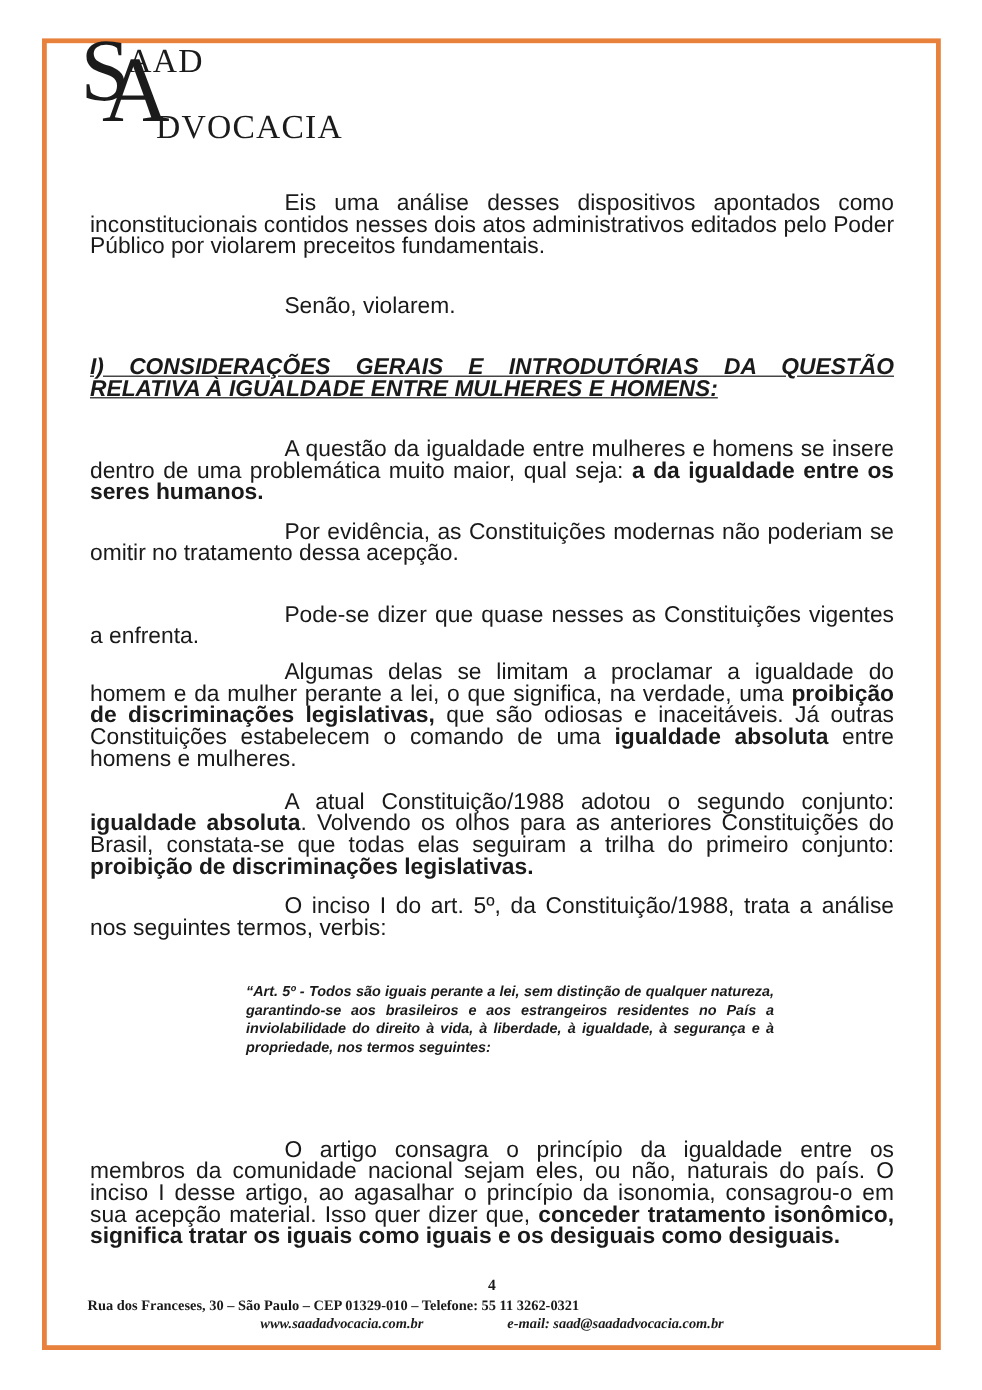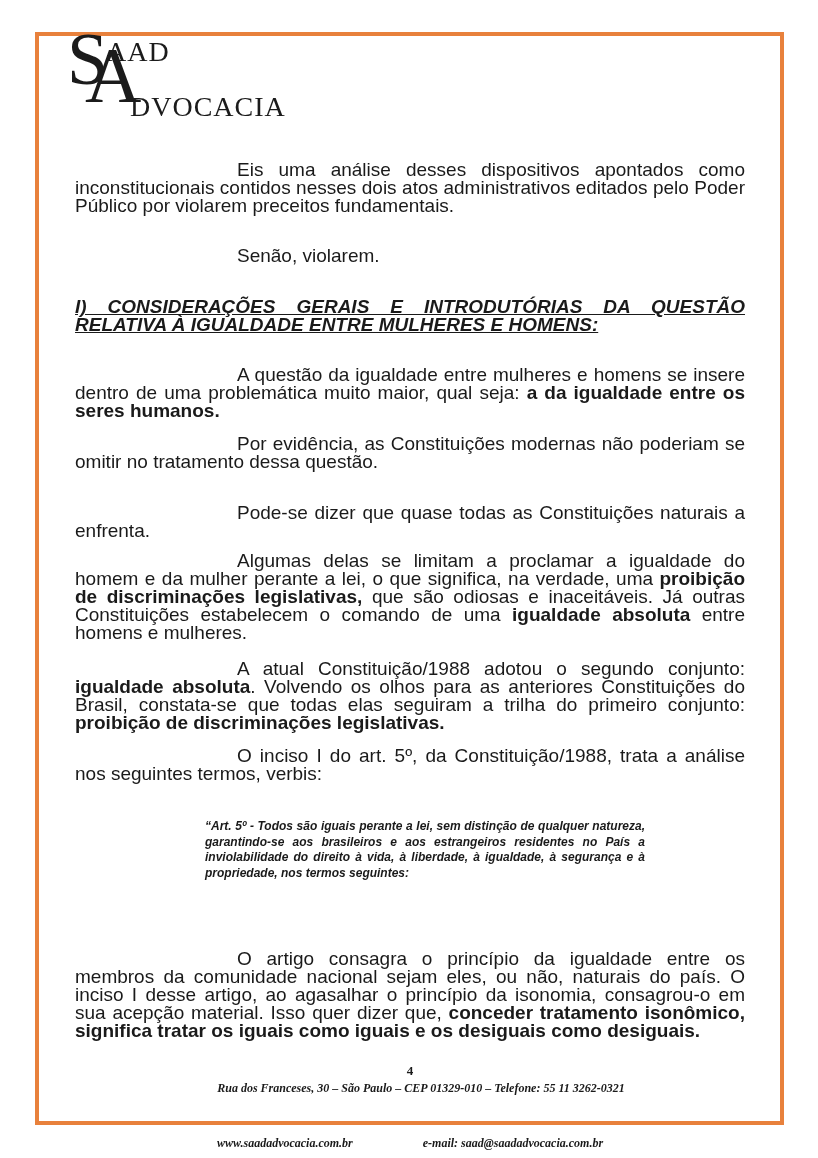--- a/index.html
+++ b/index.html
@@ -48,32 +48,31 @@
   }
   .italic { }
   
   .pageno {
     position: absolute; left: 75px; width: 670px; top: 1063px;
     text-align: center;
     font-family: "Liberation Serif", serif;
     font-weight: bold; font-size: 13px; line-height: 15px;
   }
   .footer-addr {
-    position: absolute; left: 86px; width: 670px; top: 1081px;
-    text-align: center;
+    position: absolute; left: 73px; width: 670px; top: 1081px;
     font-family: "Liberation Serif", serif;
-    font-weight: bold; font-style: italic;
+    font-weight: bold; 
     font-size: 12px; line-height: 14px;
   }
   .footer-line2 {
     position: absolute; left: 75px; width: 670px; top: 1096px;
     display: flex; justify-content: center; gap: 70px;
     font-family: "Liberation Serif", serif;
     font-weight: bold; font-style: italic;
-    font-size: 12px; line-height: 14px; margin-top: 40px;
+    font-size: 12px; line-height: 14px;
   }
 </style>
 </head>
 <body>
 
 <div class="frame"></div>
 
 <div class="logo">
   <span class="logo-s">S</span>
   <span class="logo-aad">AAD</span>
@@ -82,23 +81,23 @@
 </div>
 
 <div class="para indent" style="top:161px">Eis uma análise desses dispositivos apontados como inconstitucionais contidos nesses dois atos administrativos editados pelo Poder Público por violarem preceitos fundamentais.</div>
 
 <div class="para indent" style="top:247px">Senão, violarem.</div>
 
 <div class="para heading" style="top:298px">I) CONSIDERAÇÕES GERAIS E INTRODUTÓRIAS DA QUESTÃO RELATIVA À IGUALDADE ENTRE MULHERES E HOMENS:</div>
 
 <div class="para indent" style="top:366px"><span>A questão da igualdade entre mulheres e homens se insere dentro de uma problemática muito maior, qual seja: </span><strong>a da igualdade entre os seres humanos.</strong></div>
 
-<div class="para indent" style="top:435px">Por evidência, as Constituições modernas não poderiam se omitir no tratamento dessa questão.</div>
+<div class="para indent" style="top:435px">Por evidência, as Constituições modernas não poderiam se omitir no tratamento dessa acepção.</div>
 
-<div class="para indent" style="top:504px">Pode-se dizer que quase todas as Constituições naturais a enfrenta.</div>
+<div class="para indent" style="top:504px">Pode-se dizer que quase nesses as Constituições vigentes a enfrenta.</div>
 
 <div class="para indent" style="top:552px"><span>Algumas delas se limitam a proclamar a igualdade do homem e da mulher perante a lei, o que significa, na verdade, uma </span><strong>proibição de discriminações legislativas,</strong><span> que são odiosas e inaceitáveis. Já outras Constituições estabelecem o comando de uma </span><strong>igualdade absoluta</strong><span> entre homens e mulheres.</span></div>
 
 <div class="para indent" style="top:660px"><span>A atual Constituição/1988 adotou o segundo conjunto: </span><strong>igualdade absoluta</strong><span>. Volvendo os olhos para as anteriores Constituições do Brasil, constata-se que todas elas seguiram a trilha do primeiro conjunto: </span><strong>proibição de discriminações legislativas.</strong></div>
 
 <div class="para indent" style="top:747px"><span>O inciso I do art. 5º, da Constituição/1988, trata a análise nos seguintes termos, </span><span class="italic">verbis</span><span>:</span></div>
 
 <div class="quote" style="top:819px">
   <div>“Art. 5º - Todos são iguais perante a lei, sem distinção de qualquer natureza, garantindo-se aos brasileiros e aos estrangeiros residentes no País a inviolabilidade do direito à vida, à liberdade, à igualdade, à segurança e à propriedade, nos termos seguintes:</div>
 </div>

